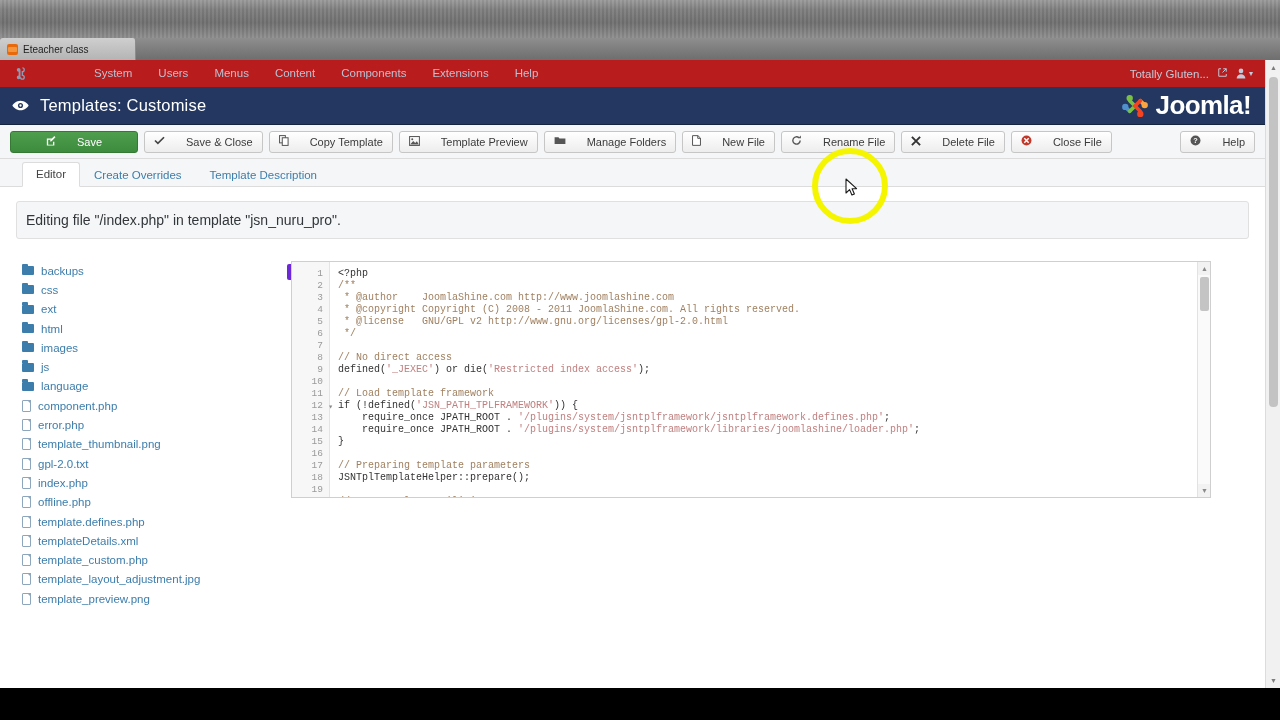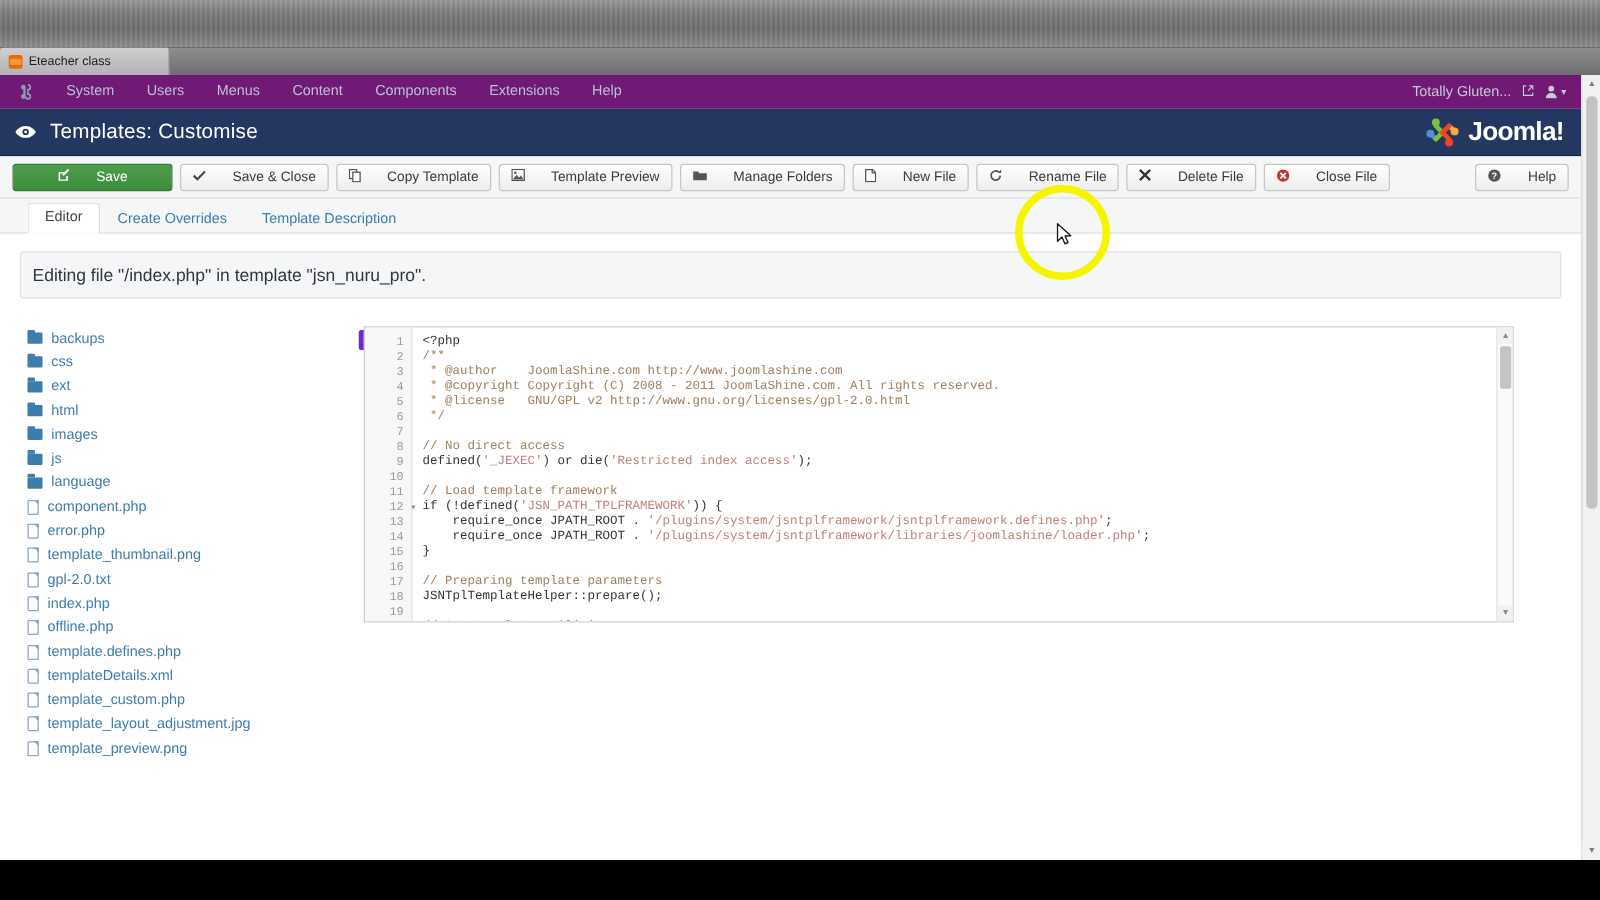--- a/index.html
+++ b/index.html
@@ -66,22 +66,22 @@
   .browser-scroll .bs-up{ top:0; }
   .browser-scroll .bs-down{ bottom:0; }
   .browser-scroll .bs-thumb{
     position:absolute; left:3px; top:17px; width:9px; height:330px;
     background:#c3c3c3; border-radius:4px;
   }
 
   
   .admin-nav{
     position:relative; height:27px; width:1265px;
-    background:#701a75;
-    display:flex; align-items:center;
+    background:#b91c1c;
+    display:flex; align-items:center;gap:41px;
   }
   .nav-logo{
     width:40px; display:flex; align-items:center; justify-content:center;
     color:#8d9ab5;
   }
   .nav-items{ display:flex; align-items:center; }
   .nav-item{
     font-size:11.5px; color:#b9c2d4; padding:0 13px; line-height:27px;
     cursor:pointer; white-space:nowrap;
   }
@@ -103,21 +103,21 @@
     width:40px; display:flex; align-items:center; justify-content:center;
     color:#fff; font-size:14px;
   }
   .page-title{
     color:#ffffff; font-size:16.5px; font-weight:400; letter-spacing:.2px;text-align:center;
   }
   .joomla-brand{
     margin-left:auto; padding-right:14px; display:flex; align-items:center; gap:6px;
   }
   .joomla-word{
-    color:#fff; font-size:21px; font-weight:700; letter-spacing:-.6px;
+    color:#fff; font-size:26px; font-weight:700; letter-spacing:-.6px;
     font-family:"Liberation Sans", sans-serif;
   }
 
   
   .toolbar{
     position:relative; width:1265px; height:34px;
     background:#f4f6f7; border-bottom:1px solid #dcdcdc;
     display:flex; align-items:center; padding:0 10px; gap:6px;
   }
   .btn{

